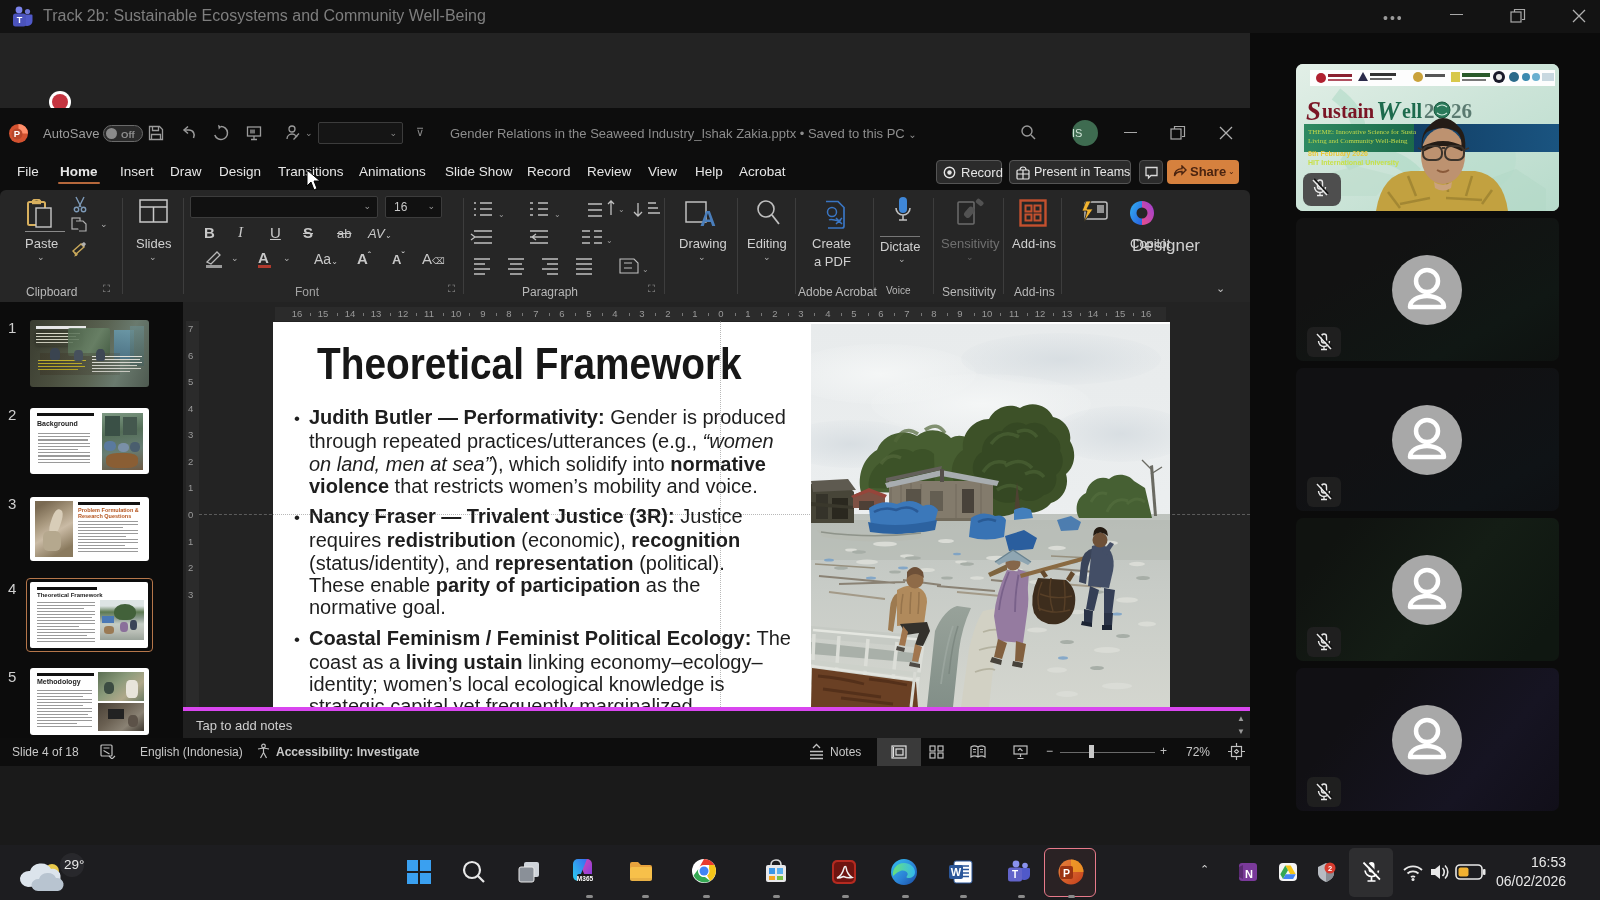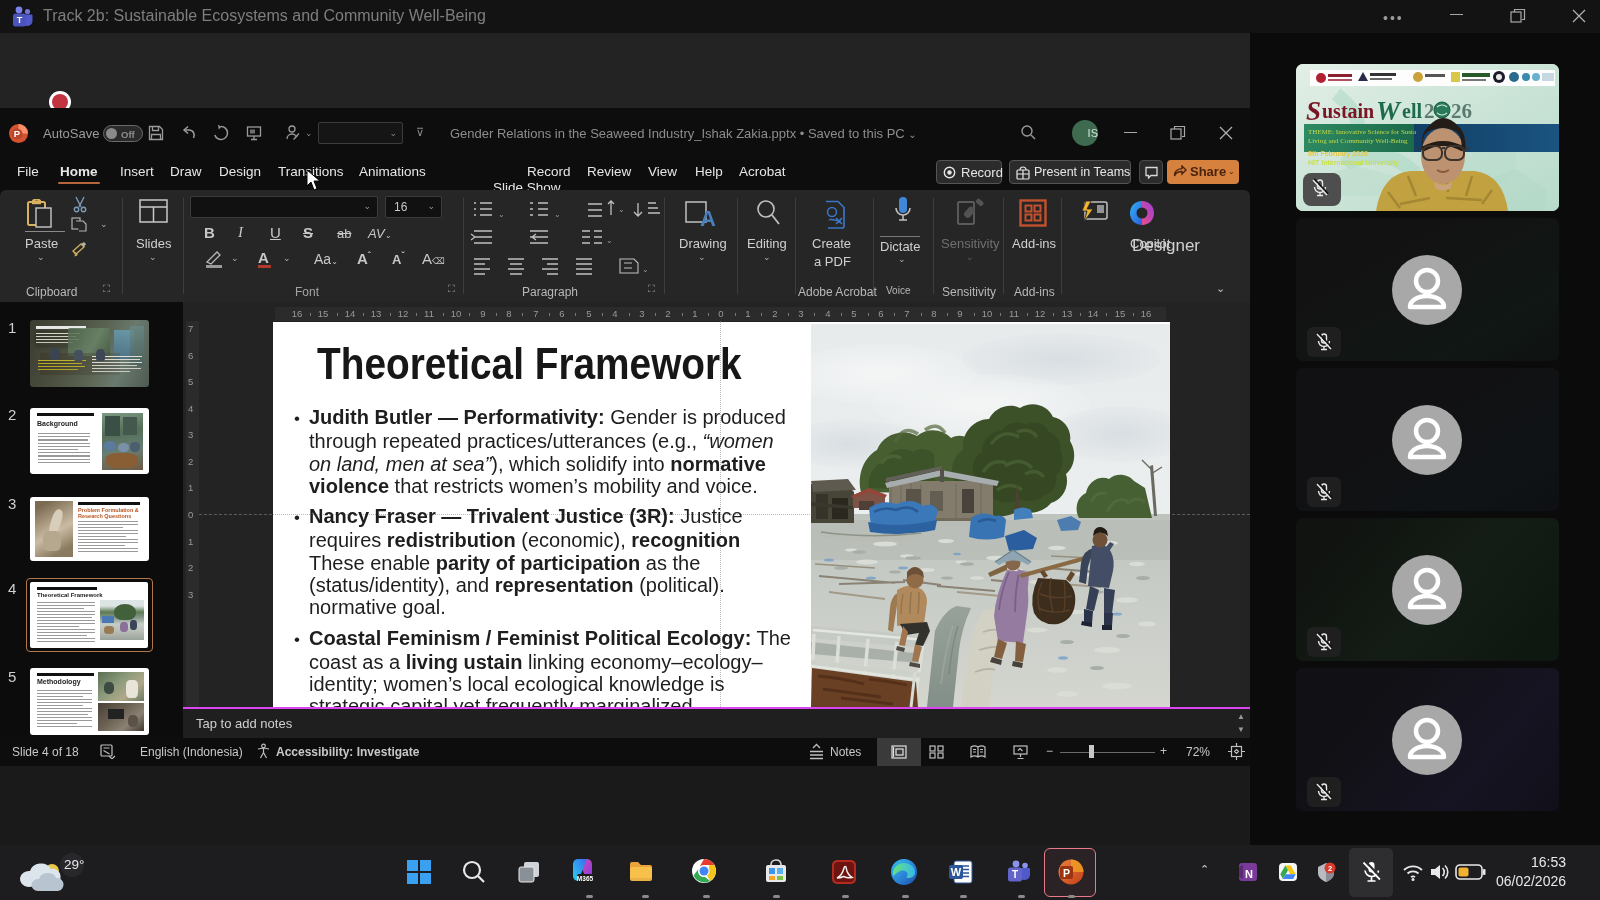--- a/index.html
+++ b/index.html
@@ -84,40 +84,40 @@
   <div class="abs" style="left:305px;top:20px;color:#8a8a8a;font-size:9px;">⌄</div>
   <div class="abs" style="left:318px;top:14px;width:85px;height:22px;background:#151515;border:1px solid #3c3c3c;border-radius:2px;">
     <div class="abs" style="right:5px;top:5px;color:#8a8a8a;font-size:9px;">⌄</div>
   </div>
   <div class="abs" style="left:416px;top:18px;color:#8a8a8a;font-size:11px;">⊽</div>
   <div class="abs" style="left:450px;top:18px;color:#8d8d8d;font-size:13px;">Gender Relations in the Seaweed Industry_Ishak Zakia.pptx • Saved to this PC <span style="font-size:10px;">⌄</span></div>
   <svg class="abs" style="left:1020px;top:16px;" width="17" height="17" viewBox="0 0 17 17">
     <circle cx="7" cy="7" r="5" fill="none" stroke="#9a9a9a" stroke-width="1.4"></circle>
     <path d="M11 11l4 4" stroke="#9a9a9a" stroke-width="1.4"></path>
   </svg>
-  <div class="abs" style="left:1072px;top:12px;width:26px;height:26px;border-radius:50%;background:#3e6b50;color:#cfe3d6;font-size:11px;text-align:right;line-height:26px;">IS</div>
+  <div class="abs" style="left:1072px;top:12px;width:26px;height:26px;border-radius:50%;background:#3e6b50;color:#cfe3d6;font-size:11px;text-align:left;line-height:26px;">IS</div>
   <div class="abs" style="left:1124px;top:24px;width:13px;height:1px;background:#a8a8a8;"></div>
   <svg class="abs" style="left:1170px;top:17px;" width="16" height="16" viewBox="0 0 16 16">
     <rect x="1" y="4" width="10" height="10" fill="none" stroke="#a8a8a8" stroke-width="1.2"></rect>
     <path d="M4.5 4V1.5h10v10H12" fill="none" stroke="#a8a8a8" stroke-width="1.2"></path>
   </svg>
   <svg class="abs" style="left:1218px;top:17px;" width="16" height="16" viewBox="0 0 16 16">
     <path d="M2 2l12 12M14 2L2 14" stroke="#b0b0b0" stroke-width="1.3"></path>
   </svg>
 
   <div class="abs" style="left:0;top:47px;width:1250px;height:35px;background:#0d0d0d;color:#e6e6e6;font-size:13.5px;">
     <span class="abs" style="left:17px;top:9px;">File</span>
     <span class="abs" style="left:60px;top:9px;font-weight:bold;">Home</span>
     <div class="abs" style="left:58px;top:27px;width:42px;height:2px;background:#b5673b;border-radius:1px;"></div>
     <span class="abs" style="left:120px;top:9px;">Insert</span>
     <span class="abs" style="left:170px;top:9px;">Draw</span>
     <span class="abs" style="left:219px;top:9px;">Design</span>
     <span class="abs" style="left:278px;top:9px;">Transitions</span>
     <span class="abs" style="left:359px;top:9px;">Animations</span>
-    <span class="abs" style="left:445px;top:25px;margin-left:48px;">Slide Show</span>
+    <span class="abs" style="left:445px;top:9px;">Slide Show</span>
     <span class="abs" style="left:527px;top:9px;">Record</span>
     <span class="abs" style="left:587px;top:9px;">Review</span>
     <span class="abs" style="left:648px;top:9px;">View</span>
     <span class="abs" style="left:695px;top:9px;">Help</span>
     <span class="abs" style="left:739px;top:9px;">Acrobat</span>
 
     <div class="abs" style="left:936px;top:5px;width:66px;height:24px;background:#2b2b2b;border:1px solid #555;border-radius:4px;">
       <svg class="abs" style="left:6px;top:5px;" width="13" height="13" viewBox="0 0 13 13">
           <circle cx="6.5" cy="6.5" r="5.2" fill="none" stroke="#e6e6e6" stroke-width="1.4"></circle>
           <circle cx="6.5" cy="6.5" r="2.2" fill="#e6e6e6"></circle>
@@ -556,22 +556,22 @@
 
       <div class="abs" style="left:44px;top:15.5px;font-size:45px;font-weight:bold;color:#171717;transform:scaleX(0.862);transform-origin:left top;white-space:nowrap;">Theoretical Framework</div>
 
       <div id="btext" class="abs" style="left:21px;top:84px;width:540px;font-size:20px;color:#1e1e1e;line-height:22.25px;">
         <div><span class="bl">•</span><b>Judith Butler — Performativity:</b> Gender is produced</div>
         <div class="ind">through repeated practices/utterances (e.g., <i>“women</i></div>
         <div class="ind"><i>on land, men at sea”</i>), which solidify into <b>normative</b></div>
         <div class="ind"><b>violence</b> that restricts women’s mobility and voice.</div>
         <div style="margin-top:8.2px;"><span class="bl">•</span><b>Nancy Fraser — Trivalent Justice (3R):</b> Justice</div>
         <div class="ind">requires <b>redistribution</b> (economic), <b>recognition</b></div>
+        <div class="ind">(status/identity), and <b>representation</b> (political).</div>
         <div class="ind">These enable <b>parity of participation</b> as the</div>
-        <div class="ind">(status/identity), and <b>representation</b> (political).</div>
         <div class="ind">normative goal.</div>
         <div style="margin-top:8.2px;"><span class="bl">•</span><b>Coastal Feminism / Feminist Political Ecology:</b> The</div>
         <div class="ind">coast as a <b>living ustain</b> linking economy–ecology–</div>
         <div class="ind">identity; women’s local ecological knowledge is</div>
         <div class="ind">strategic capital yet frequently marginalized</div>
       </div>
 
       <div class="abs" style="left:538px;top:1.5px;width:359px;height:383px;" id="photo"><svg width="359" height="383" viewBox="0 0 359 383">
 <defs>
 <linearGradient id="sky" x1="0" y1="0" x2="0" y2="1">
@@ -757,21 +757,21 @@
 <circle cx="289" cy="216" r="7.5" fill="#6e5138"></circle>
 <path d="M282 212q7-7 15 0l-1-5q-3-4-7-4t-6 4z" fill="#241b12"></path>
 <path d="M291 228l8-10 4 2-8 12z" fill="#434e66"></path>
 <path d="M279 262l-4 23 8 2 5-21zM293 264v25l8 1 3-24z" fill="#353f56"></path>
 <path d="M273 285l9 2-1 13-8-1zM293 289h9l-1 13h-8z" fill="#2a3347"></path>
 <path d="M271 297l10 2v4l-11-2zM291 301h10v5h-10z" fill="#1c2434"></path>
 </svg></div>
     </div>
   </div>
 
-  <div class="abs" style="left:183px;top:599px;width:1067px;height:31px;background:#1f1f1f;border-top:2px solid #d946ef;">
+  <div class="abs" style="left:183px;top:599px;width:1067px;height:31px;background:#1f1f1f;border-top:4px solid #d946ef;">
     <div class="abs" style="left:13px;top:7px;color:#cfcfcf;font-size:13px;">Tap to add notes</div>
     <div class="abs" style="left:1054px;top:3px;color:#9a9a9a;font-size:8px;">▲</div>
     <div class="abs" style="left:1054px;top:16px;color:#9a9a9a;font-size:8px;">▼</div>
   </div>
 
   <div class="abs" style="left:0;top:630px;width:1250px;height:28px;background:#0d0d0d;color:#c8c8c8;font-size:12px;" id="status">
     <span class="abs" style="left:12px;top:7px;">Slide 4 of 18</span>
     <svg class="abs" style="left:100px;top:6px;" width="16" height="15" viewBox="0 0 16 15" fill="none" stroke="#c0c0c0" stroke-width="1.2">
       <rect x="1" y="1" width="11" height="11" rx="1"></rect>
       <path d="M3.5 4h6M3.5 6.5L9.5 10M9 12l3 3 3-3" stroke-width="1.1"></path>

